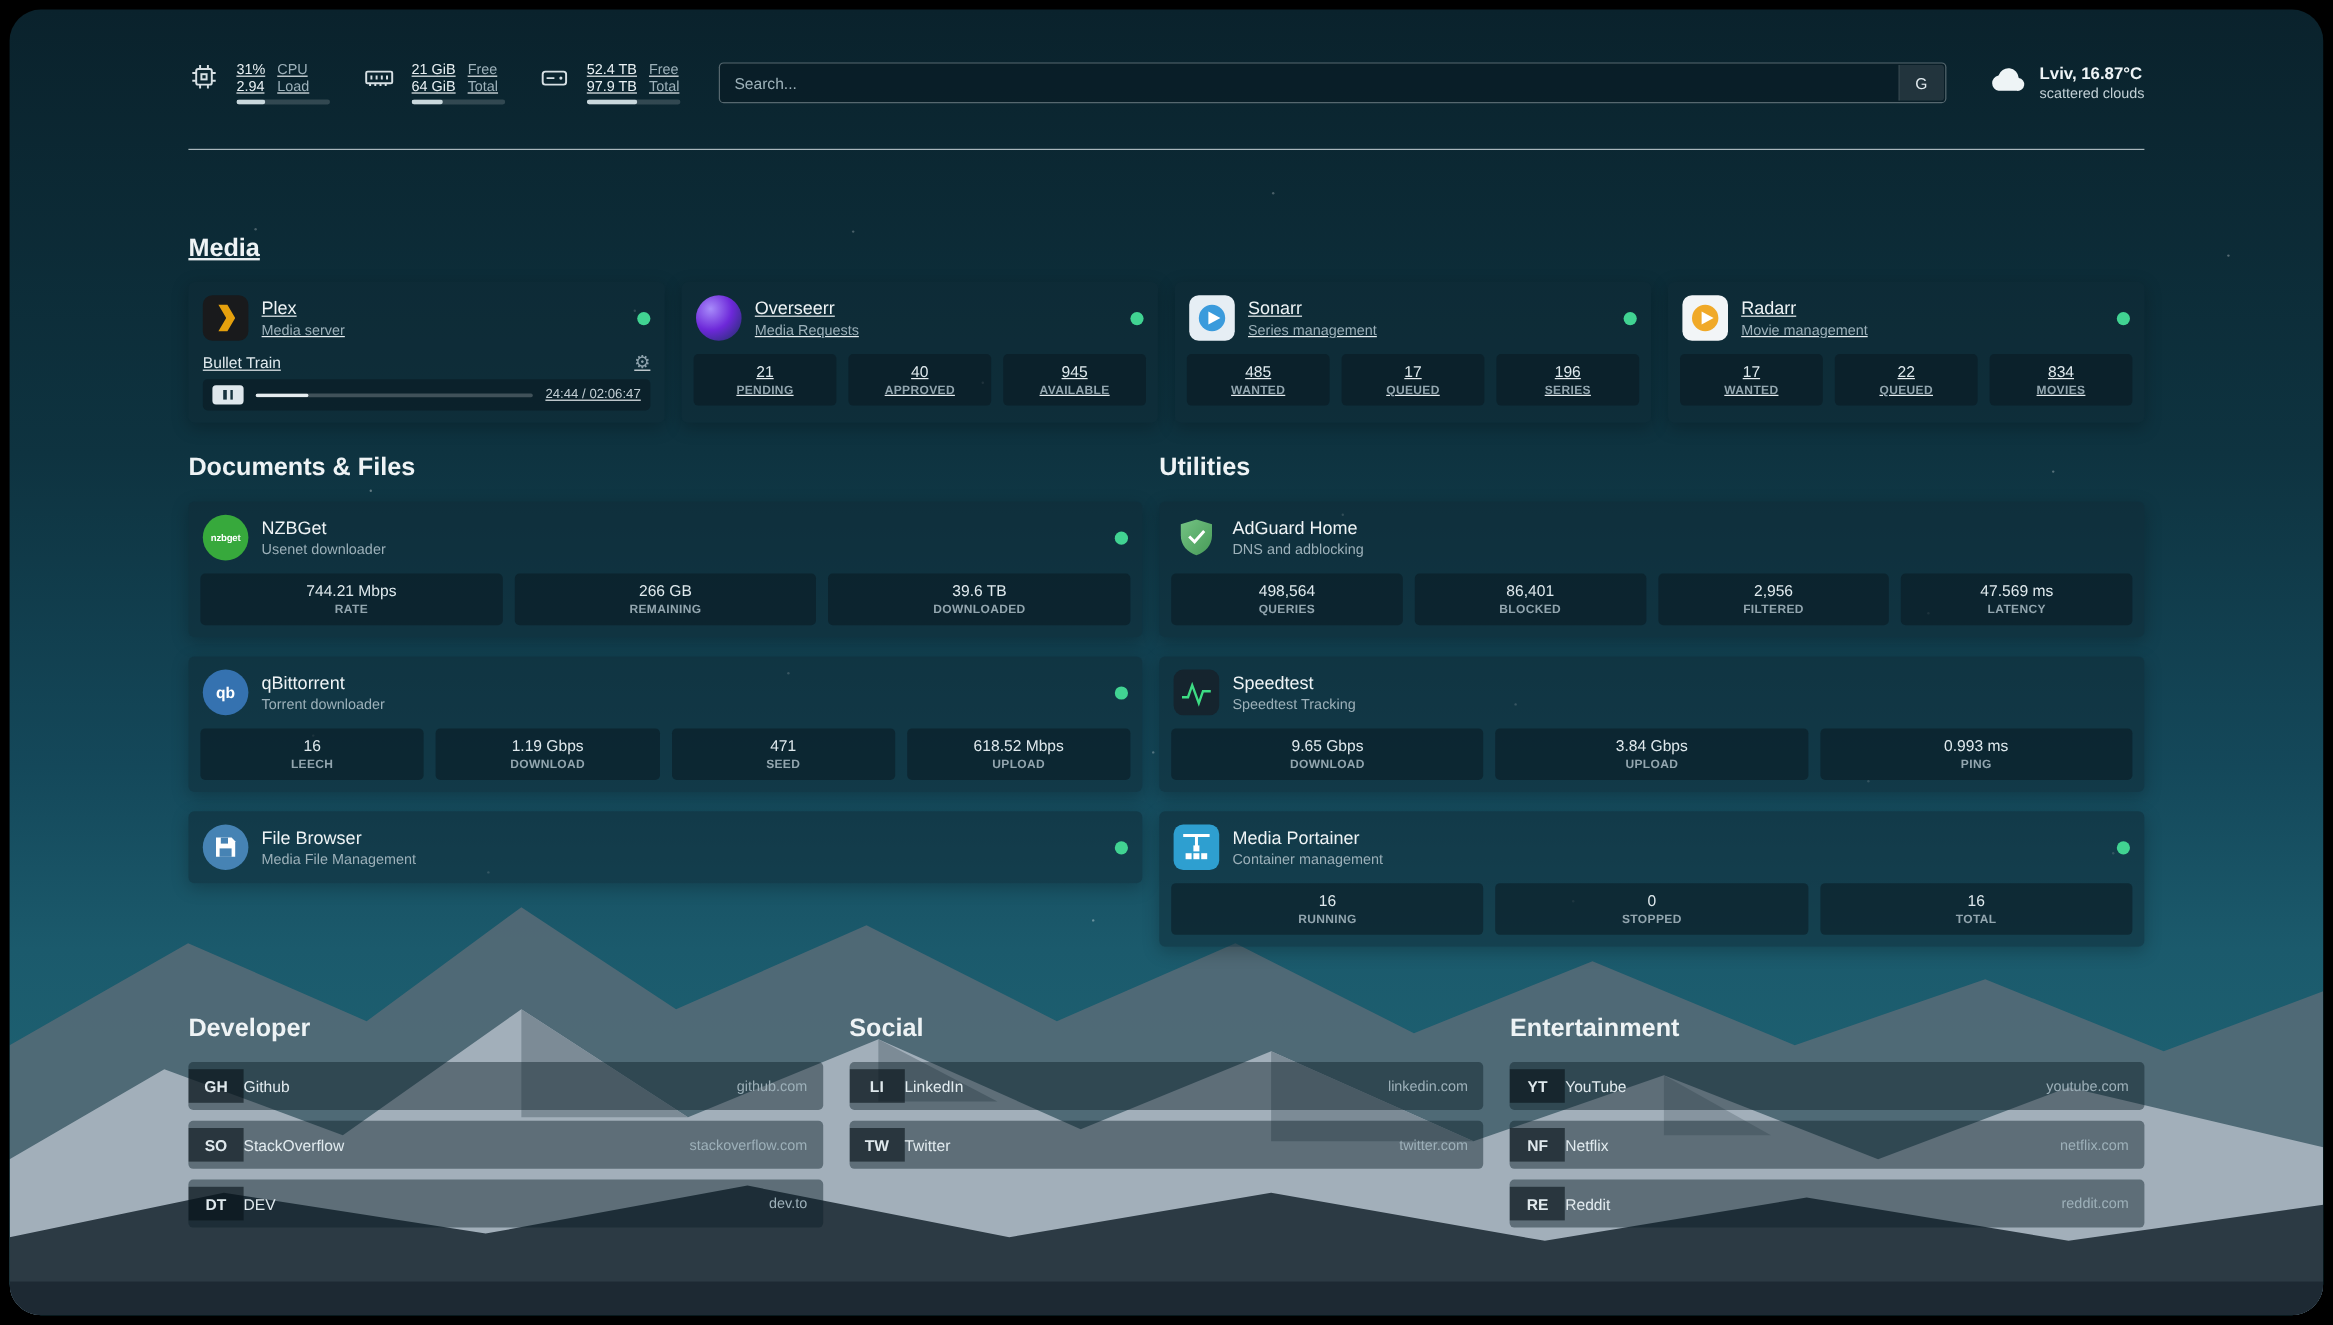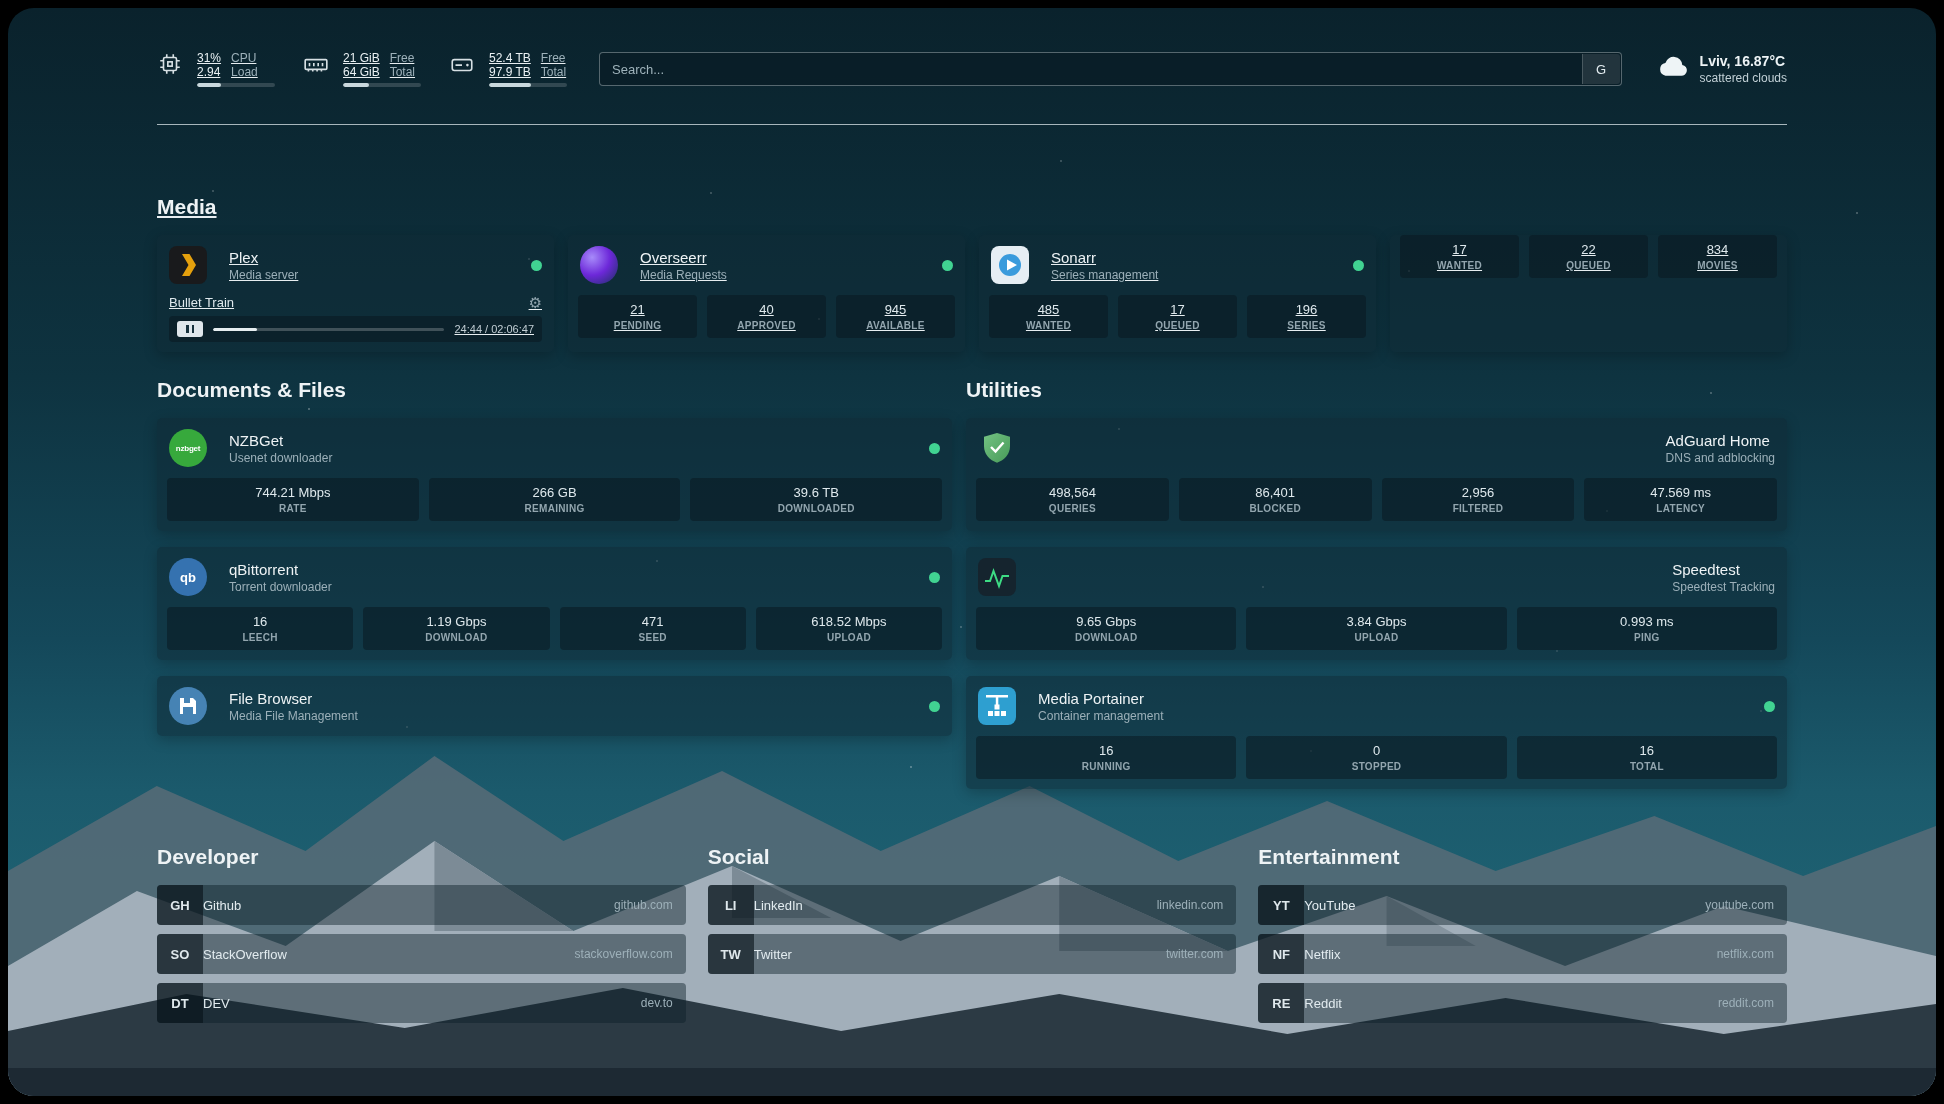--- a/index.html
+++ b/index.html
@@ -49,21 +49,21 @@
 
   .divider { border:none; height:1px; background:rgba(235,243,246,.7); margin-top:22px; }
 
   
   .section-title { font-size:21px; font-weight:700; color:#eef3f5; }
   .media-section { margin-top:70px;text-decoration:underline; }
   .media-section .section-title { margin-bottom:16px; }
   .media-grid { display:grid; grid-template-columns:repeat(4,1fr); gap:14px; }
 
   .card { background:rgba(16,42,53,.52); border-radius:5px; box-shadow:0 4px 14px rgba(0,0,0,.22); cursor:pointer; }
-  .card-head { display:flex; align-items:center; gap:22px; padding:11px 12px;justify-content:space-between; }
+  .card-head { display:flex; align-items:center; gap:11px; padding:11px 12px; }
   .app-icon { width:38px; height:38px; flex:0 0 38px; display:flex; align-items:center; justify-content:center; }
   .card-name { font-size:15px; font-weight:500; color:#eef3f5; }
   .card-desc { font-size:12px; color:#9cb0b9; margin-top:2px; }
   .status-dot { width:11px; height:11px; border-radius:50%; background:#41d392; margin-left:auto; flex:0 0 11px; }
 
   .stats-row { display:flex; gap:10px; padding:0 10px 10px; }
   .stat { flex:1; background:rgba(7,21,29,.5); border-radius:4px; padding:7px 4px; text-align:center; }
   .stat-value { font-size:13px; color:#dfe9ed; }
   .stat-label { font-size:10px; font-weight:700; letter-spacing:.3px; color:#93a6af; margin-top:3px; }
 
@@ -96,21 +96,21 @@
   .i-filebrowser { background:#4683b4; }
   .i-adguard { background:transparent; }
   .i-speedtest { background:#15242e; }
   .i-portainer { background:#2e9fd0; }
 
   
   .bottom { display:grid; grid-template-columns:repeat(3,1fr); gap:22px; margin-top:56px; }
   .bm-col .section-title { margin-bottom:16px; }
   .bm-row { display:flex; align-items:center; height:40px; background:rgba(11,30,40,.45); border-radius:4px;
             margin-bottom:9px; cursor:pointer; overflow:hidden; }
-  .bm-abbr { width:46px; height:40px; background:rgba(6,17,24,.6); display:flex; align-items:center; justify-content:center;
+  .bm-abbr { width:46px; height:28px; background:rgba(6,17,24,.6); display:flex; align-items:center; justify-content:center;
              font-size:13px; font-weight:600; color:#dfe8ec; flex:0 0 46px; }
   .bm-name { font-size:13px; color:#e2ebef; margin-left:0; }
   .bm-url { margin-left:auto; margin-right:13px; font-size:12px; color:#9db0b9; }
 </style>
 </head>
 <body>
 
 <div class="frame">
 
   <svg class="mountains" viewBox="0 0 1944 460" preserveAspectRatio="none">
@@ -309,20 +309,33 @@
               <div class="stat-label">QUEUED</div>
             </div>
             <div class="stat">
               <div class="stat-value">196</div>
               <div class="stat-label">SERIES</div>
             </div>
           </div>
         </div>
 
         <div class="card">
+          <div class="card-head">
+            <span class="app-icon i-box i-radarr">
+              <svg width="38" height="38" viewBox="0 0 38 38">
+                  <circle cx="19" cy="19" r="11" fill="#f0a928"></circle>
+                  <polygon points="16,13.5 26,19 16,24.5" fill="#fff"></polygon>
+                </svg>
+            </span>
+            <div class="card-titles">
+              <div class="card-name">Radarr</div>
+              <div class="card-desc">Movie management</div>
+            </div>
+            <span class="status-dot"></span>
+          </div>
           <div class="stats-row">
             <div class="stat">
               <div class="stat-value">17</div>
               <div class="stat-label">WANTED</div>
             </div>
             <div class="stat">
               <div class="stat-value">22</div>
               <div class="stat-label">QUEUED</div>
             </div>
             <div class="stat">

